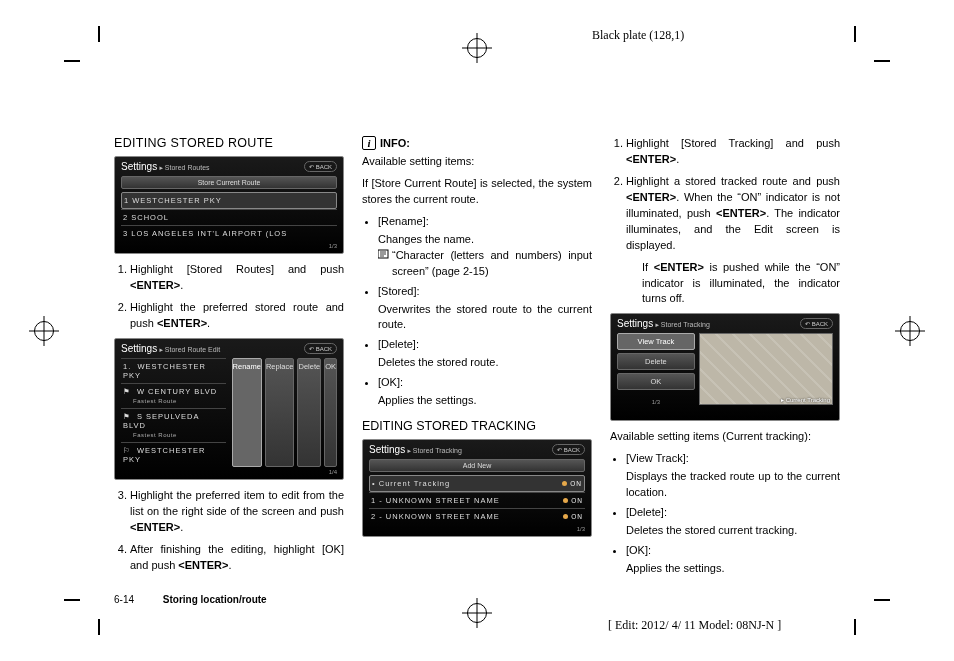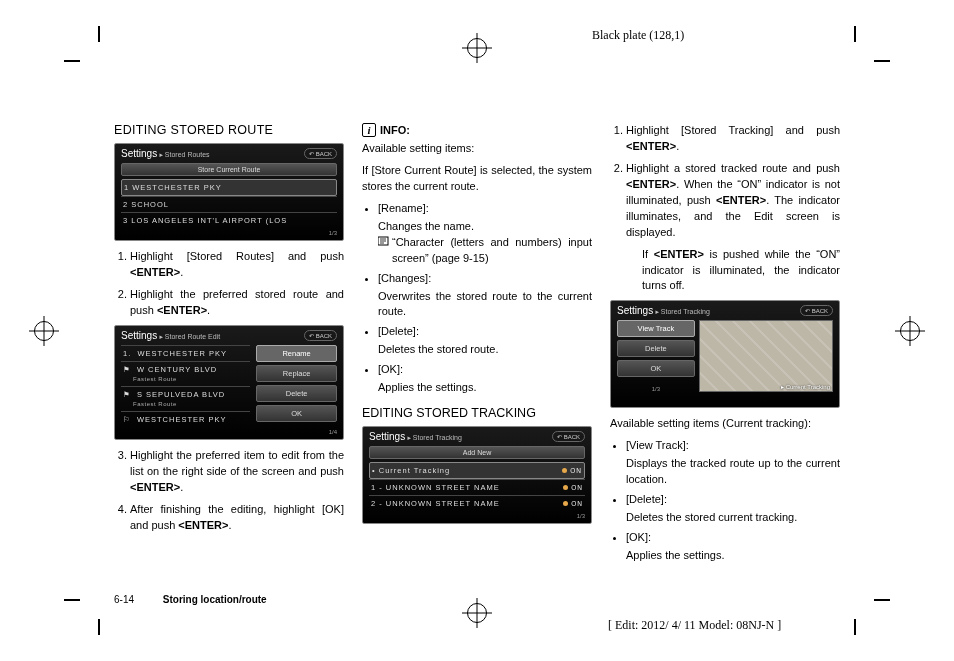--- a/index.html
+++ b/index.html
@@ -50,21 +50,21 @@
   }
   .edit-label {
     position: absolute;
     bottom: 28px; left: 608px;
     font-family: "Times New Roman", serif;
     font-size: 12px;
   }
 
   .page {
     position: absolute;
-    left: 114px; top: 123px;
+    left: 114px; top: 136px;
     width: 726px;
     height: 460px;
     display: flex;
     gap: 18px;
   }
   .col { flex: 1 1 0; }
   .heading {
     font-size: 12.5px;
     letter-spacing: 0.3px;
     margin-bottom: 6px;
@@ -128,21 +128,21 @@
     align-items: center;
   }
   .screen ul.lines li.hl {
     background: #333;
     border: 1px solid #888;
     border-radius: 2px;
   }
   .screen .footer { text-align: right; font-size: 6px; color: #999; margin-top: 2px; }
   .screen .grid2 { display: flex; gap: 6px; }
   .screen .grid2 .left { flex: 1.6; }
-  .screen .grid2 .right { flex: 1; display: flex; flex-direction: column; gap: 3px; }
+  .screen .grid2 .right { flex: 1; display: flex; gap: 3px; }
   .screen .btn {
     background: linear-gradient(#555,#333);
     border: 1px solid #666;
     border-radius: 2px;
     text-align: center;
     padding: 3px 0;
     font-size: 7.5px;
     color: #ddd;
   }
   .screen .btn.hl { background: #666; border-color: #aaa; color: #fff; }
@@ -299,25 +299,25 @@
     <div class="para">If [Store Current Route] is selected, the system stores the current route.</div>
     <ul class="bullets">
       <li>
         <span class="item-title">[Rename]:</span>
         <span class="item-body">Changes the name.</span>
         <span class="indent">
           <svg class="ref-icon" viewBox="0 0 12 10">
               <rect x="0" y="1" width="10" height="8" fill="none" stroke="#000" stroke-width="1"></rect>
               <path d="M2 3 h6 M2 5 h6 M2 7 h4" stroke="#000" stroke-width="0.8"></path>
             </svg>
-          <span>“Character (letters and numbers) input screen” (page 9-15)</span>
+          <span>“Character (letters and numbers) input screen” (page 2-15)</span>
         </span>
       </li>
       <li>
-        <span class="item-title">[Changes]:</span>
+        <span class="item-title">[Stored]:</span>
         <span class="item-body">Overwrites the stored route to the current route.</span>
       </li>
       <li>
         <span class="item-title">[Delete]:</span>
         <span class="item-body">Deletes the stored route.</span>
       </li>
       <li>
         <span class="item-title">[OK]:</span>
         <span class="item-body">Applies the settings.</span>
       </li>

